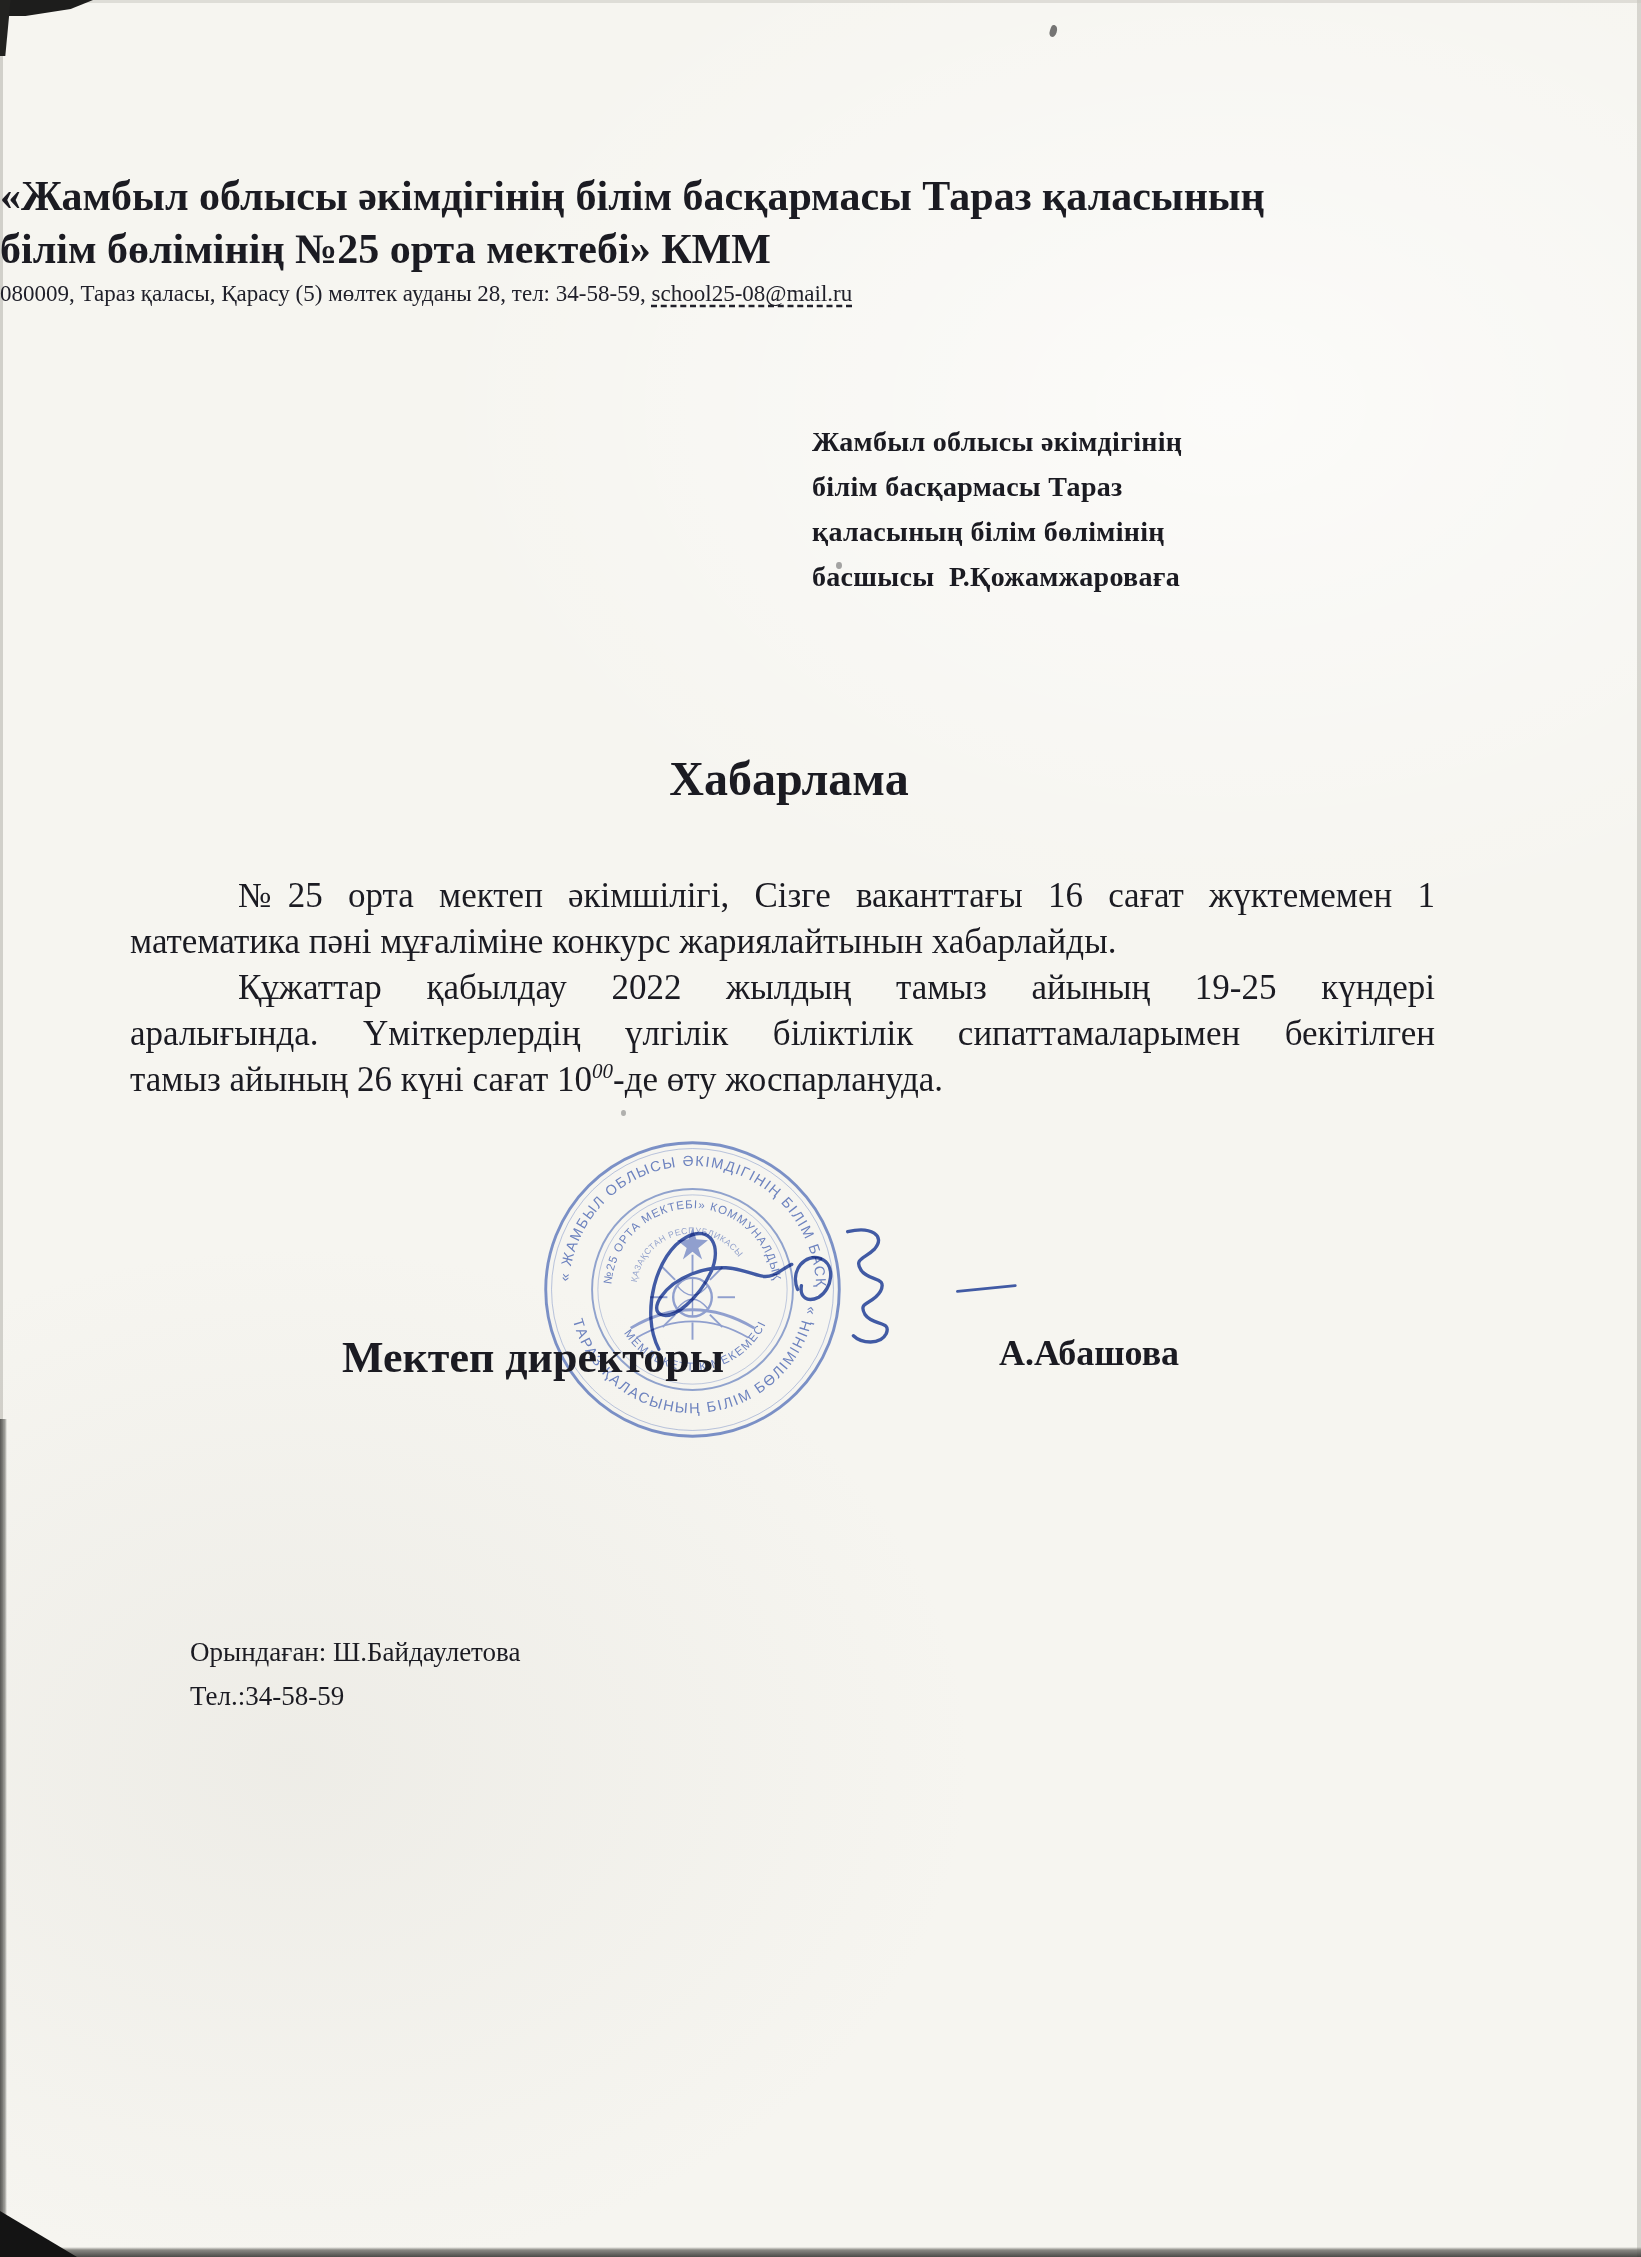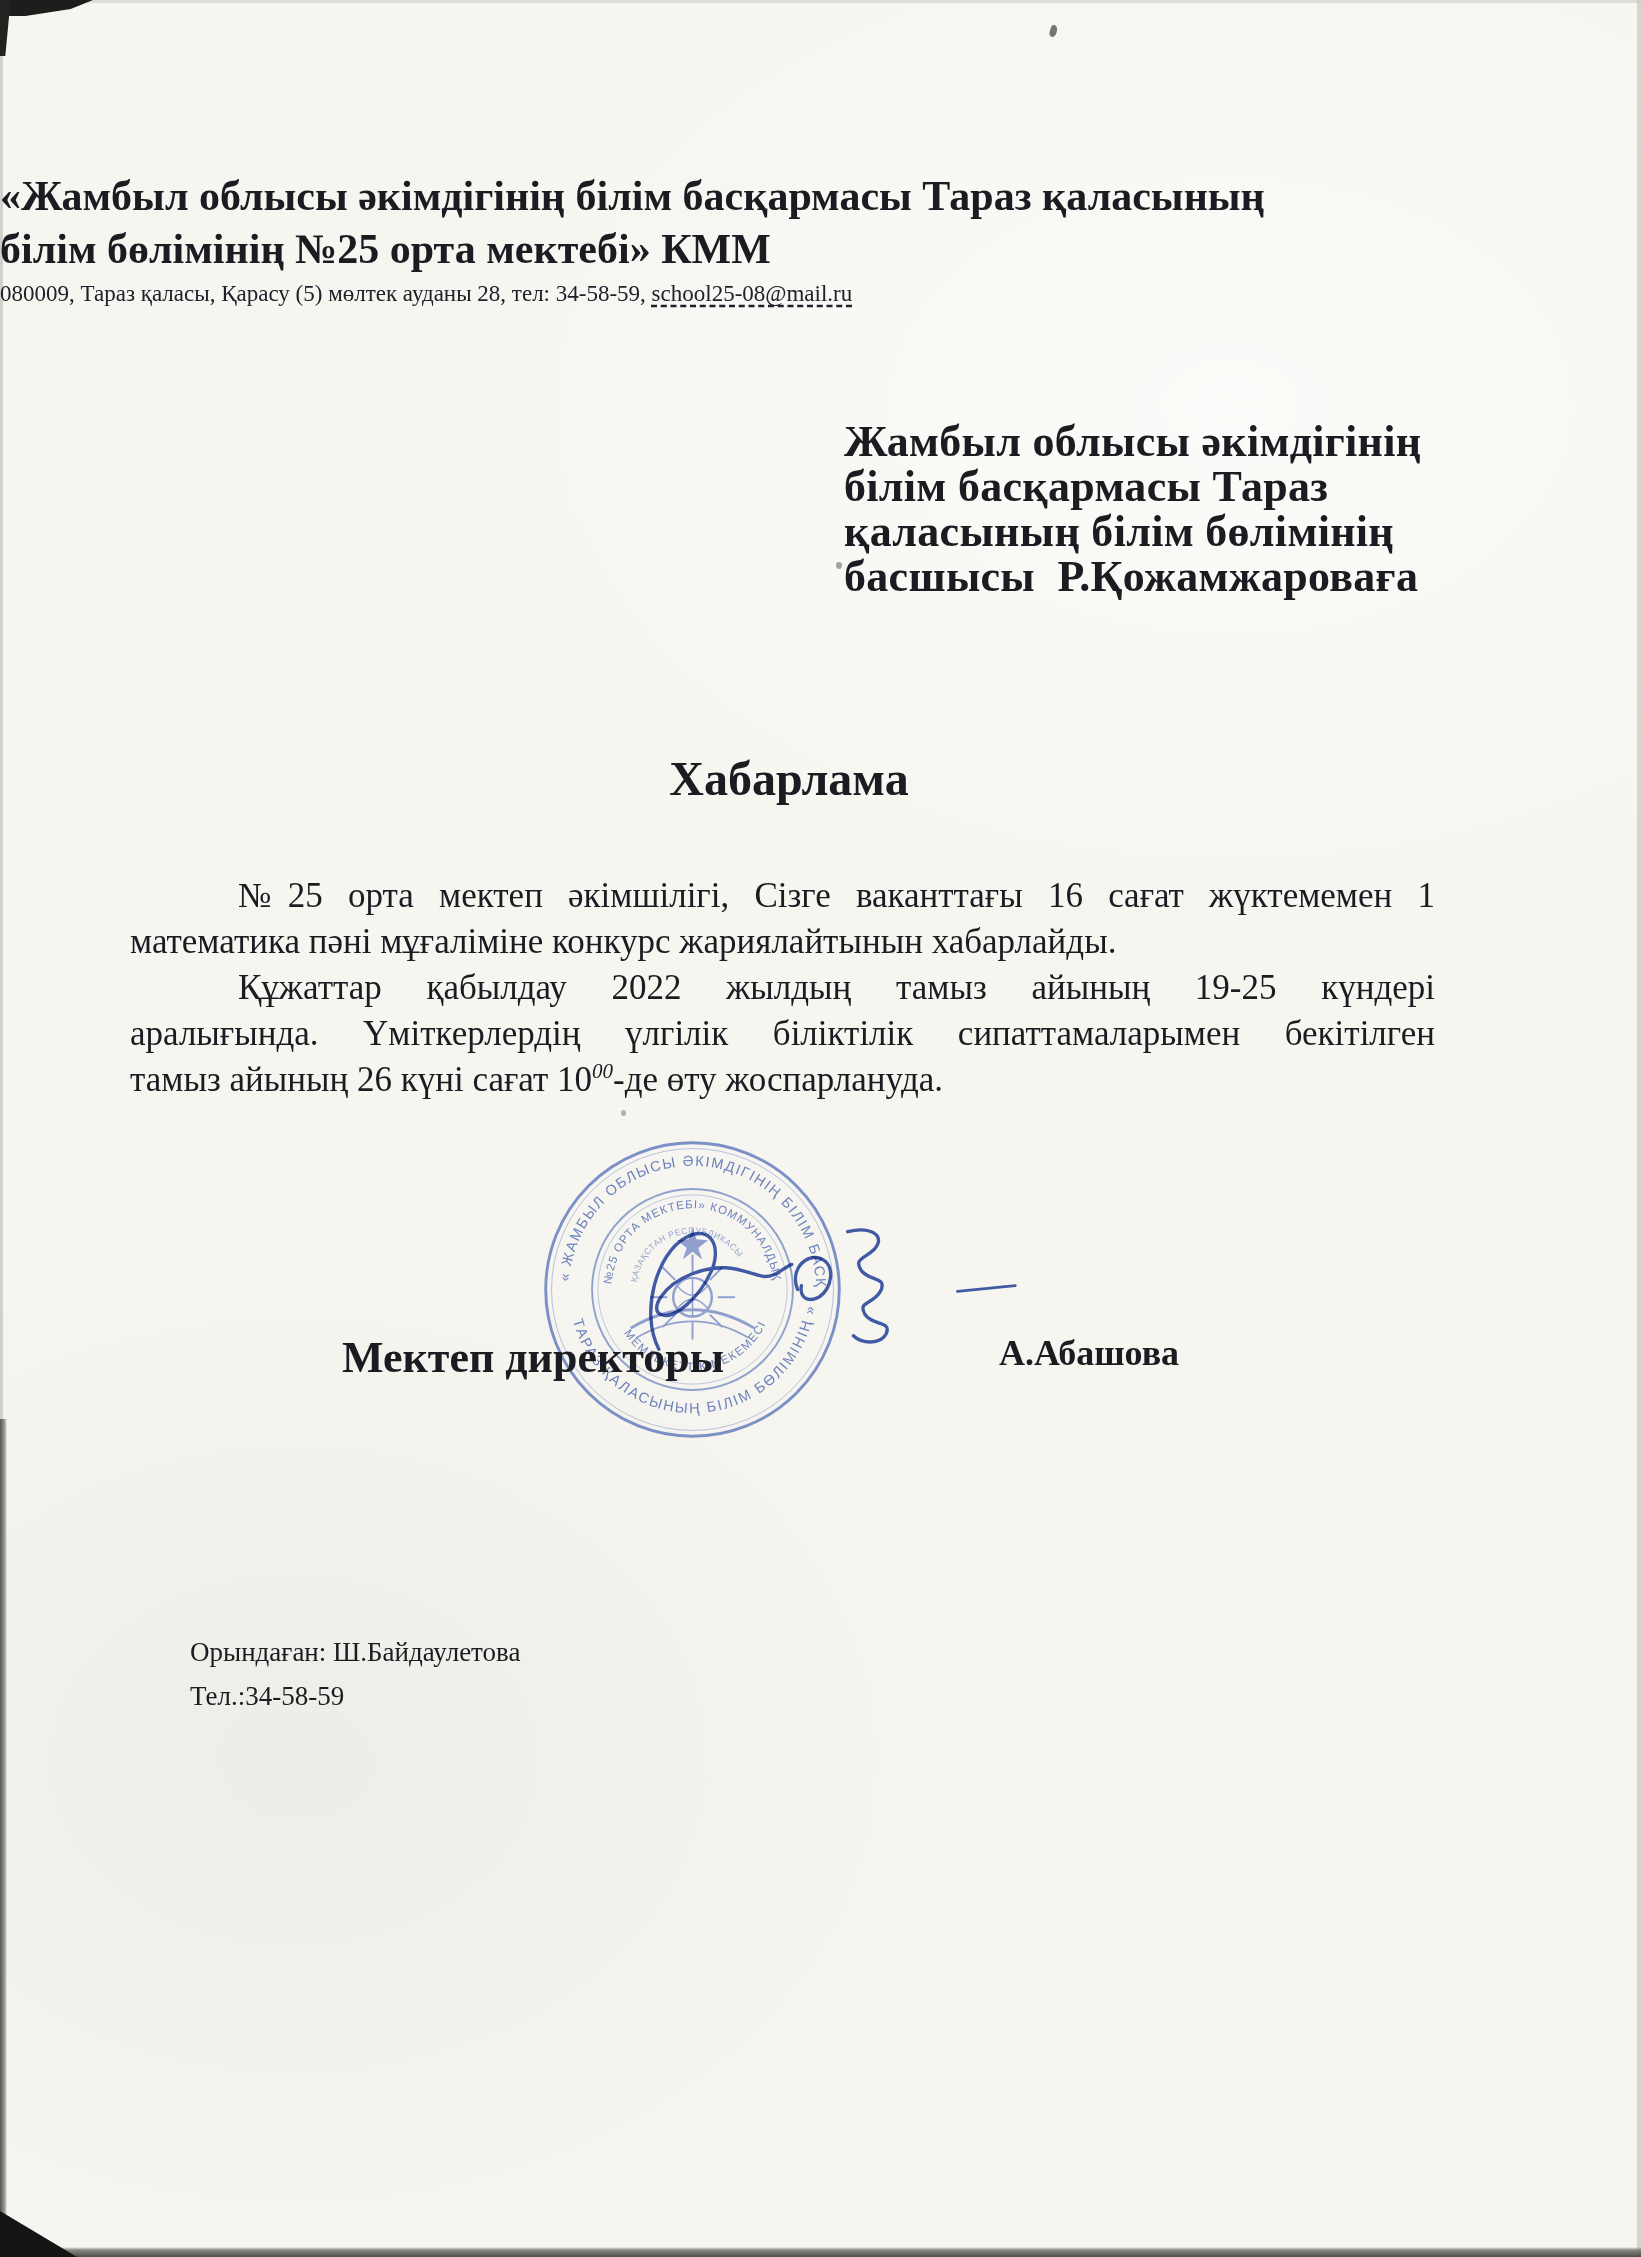--- a/index.html
+++ b/index.html
@@ -15,21 +15,21 @@
     font-family:"Liberation Serif","DejaVu Serif",serif;
     color:#1b1b22;
     overflow:hidden;
   }
   
   .org-header{position:absolute;top:170px;left:0;width:1487px;}
   .org-line{font-weight:bold;font-size:42px;line-height:53px;}
   .org-address{font-size:23px;line-height:29px;margin-top:2.9px;color:#20202a;}
   .org-address .email{text-decoration:underline;text-decoration-style:dashed;text-underline-offset:3.9px;font-family:Liberation Serif, serif;}
   
-  .recipient{position:absolute;left:844px;top:419px;font-weight:bold;font-size:44px;line-height:45px;letter-spacing:0.3px;}
+  .recipient{position:absolute;left:812px;top:419px;font-weight:bold;font-size:28px;line-height:45px;letter-spacing:0.3px;}
   .recipient div{white-space:pre;}
   
   .doc-title{position:absolute;top:751px;left:0;width:1578px;text-align:center;font-weight:bold;font-size:48px;}
   
   .doc-body{position:absolute;left:130px;top:873px;width:1305px;font-size:35px;line-height:46px;}
   .b-line{text-align:justify;text-align-last:justify;}
   .b-line.first{text-indent:108px;}
   .b-line.last{text-align-last:left;}
   .sup{vertical-align:super;font-size:21px;line-height:0;font-style:italic;}
   

